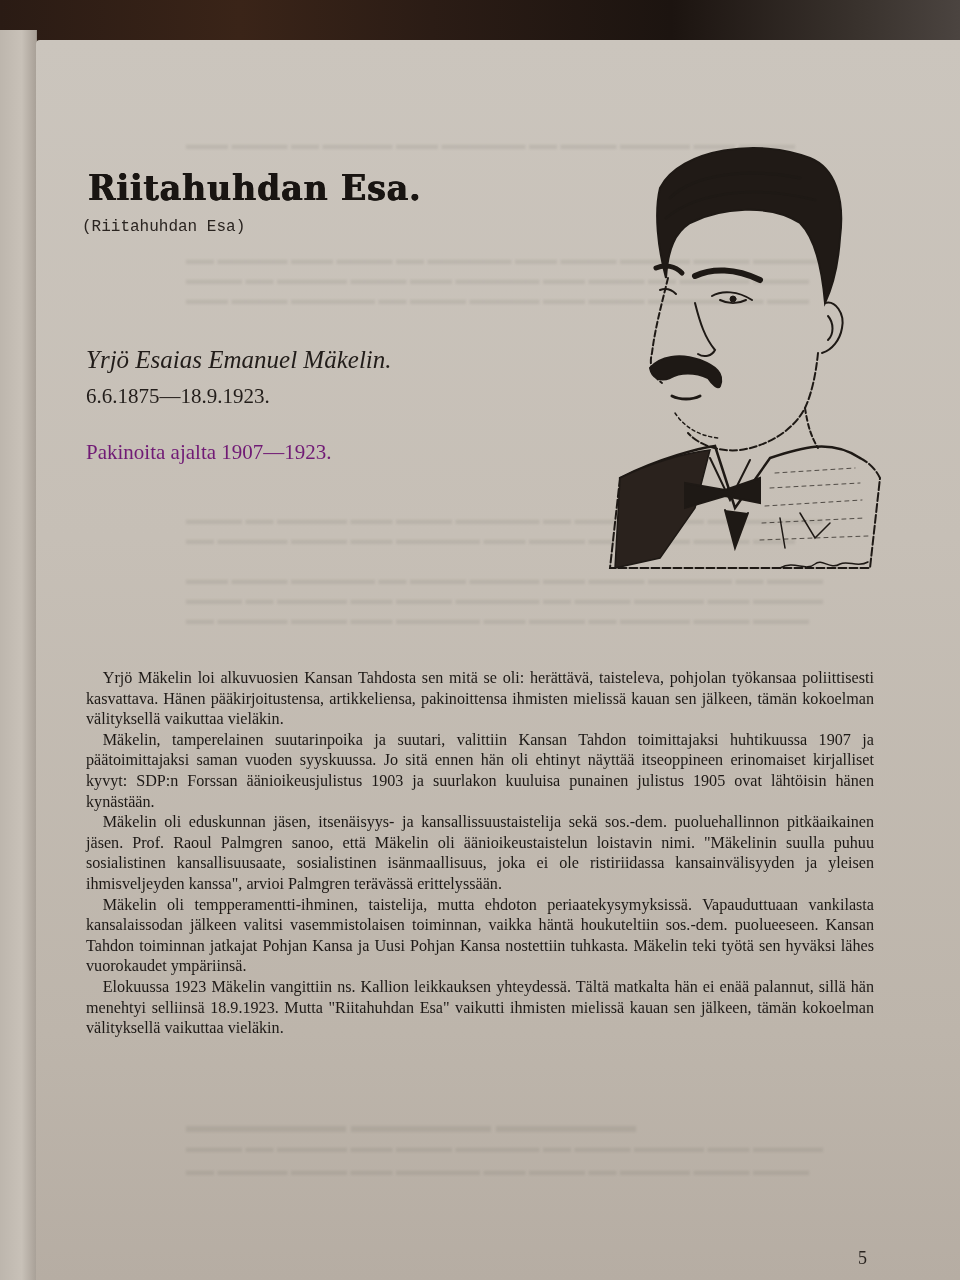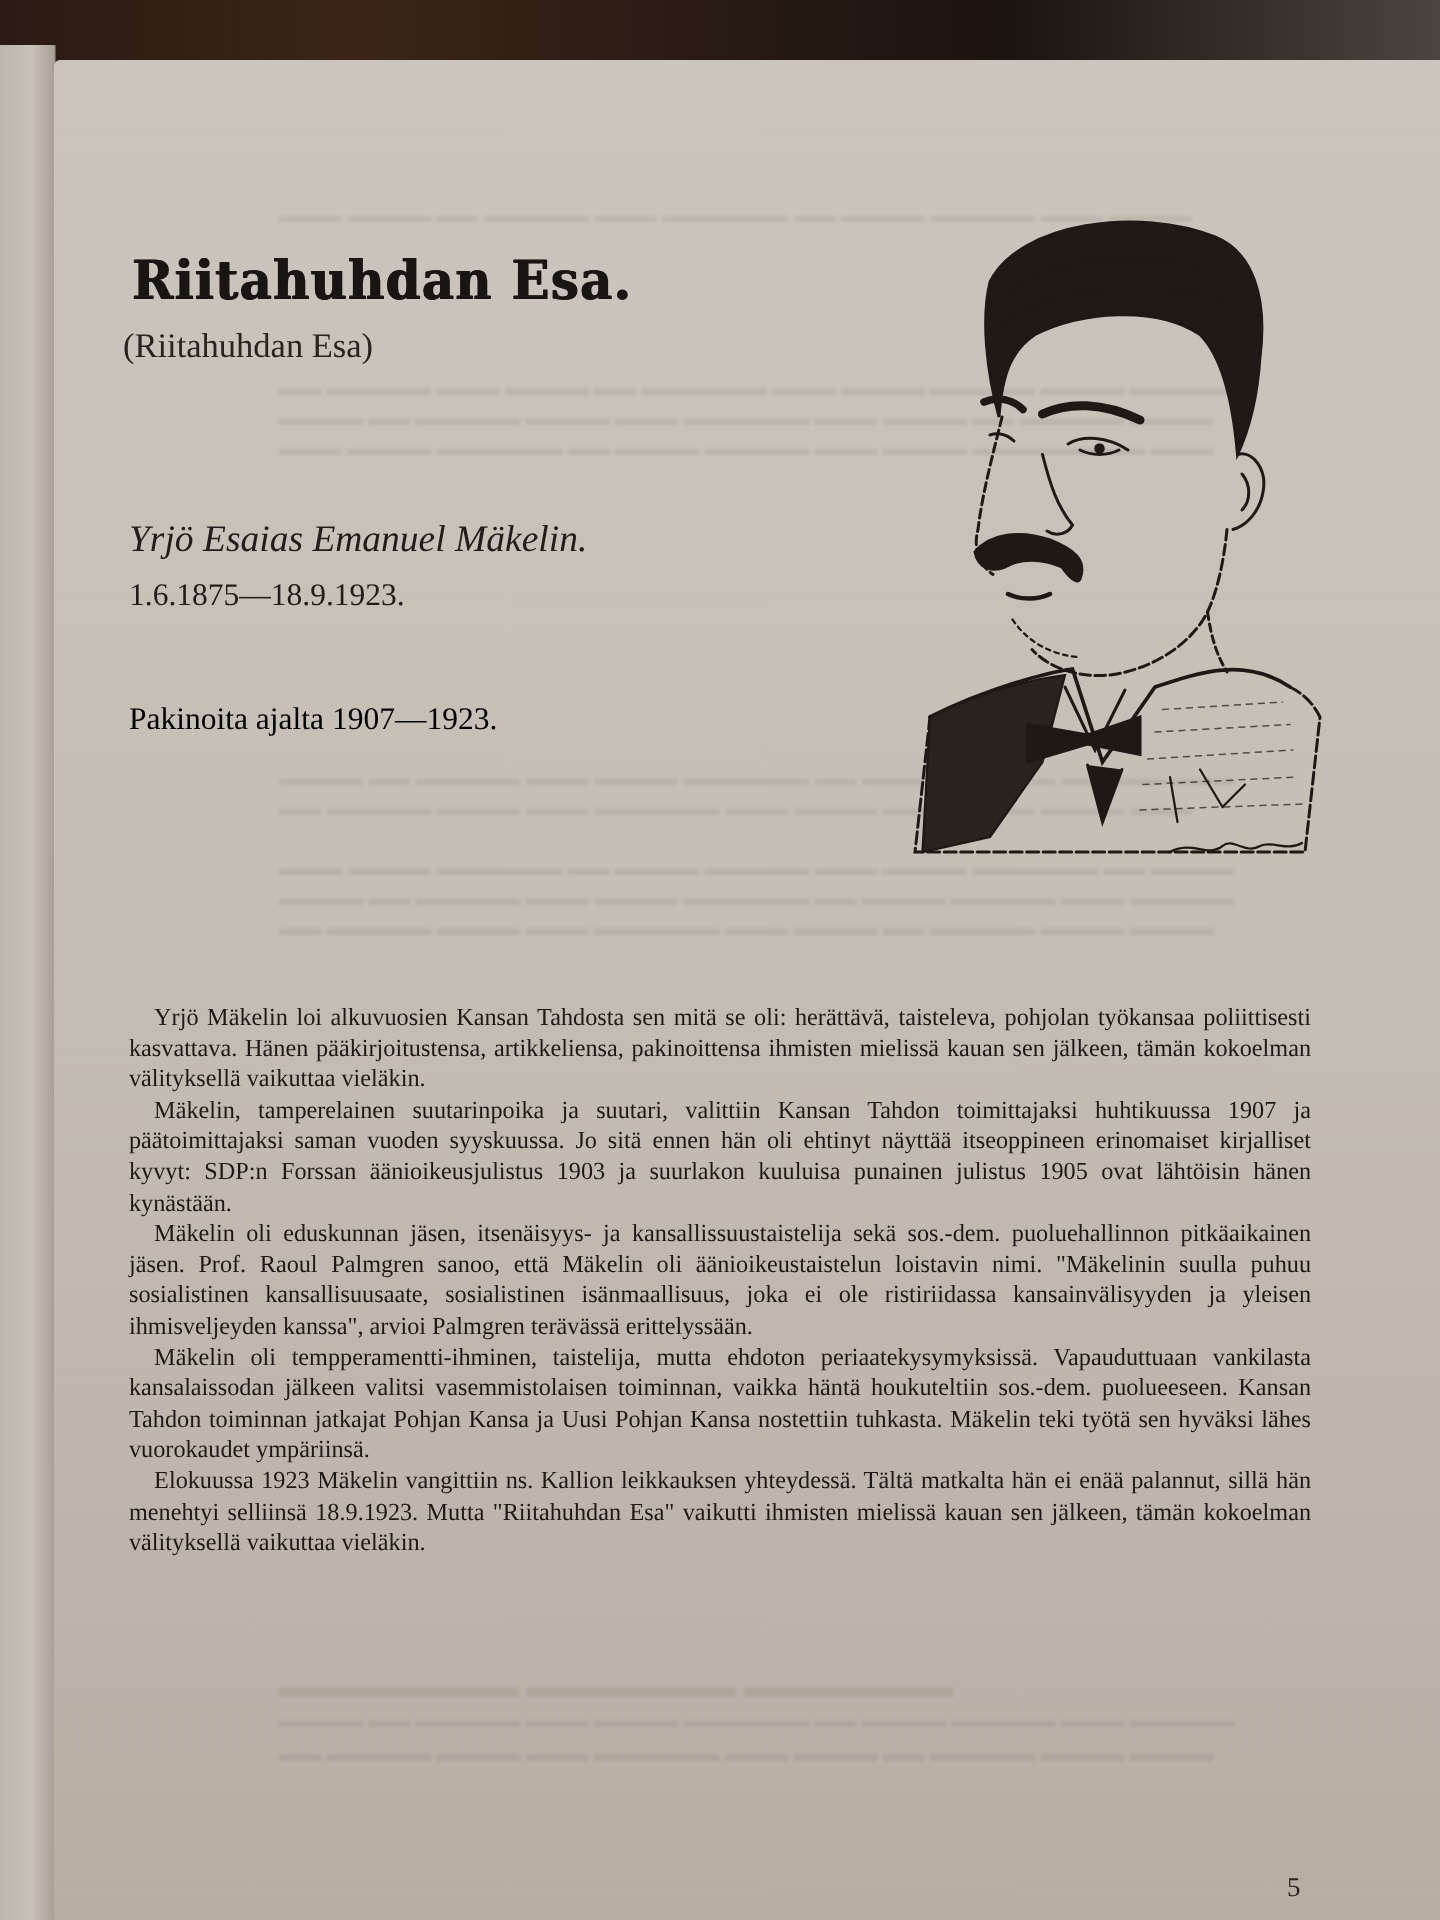--- a/index.html
+++ b/index.html
@@ -29,30 +29,30 @@
       filter:blur(1.2px);
     }
     .fraktur-title {
       position:absolute; left:88px; top:166px;
       font-family:"DejaVu Serif", serif; font-weight:bold; font-size:36px;
       letter-spacing:1px; color:#191512;
       transform:scaleX(0.92); transform-origin:left;
       text-shadow:0.6px 0 0 #191512, -0.4px 0 0 #191512;
     }
     .subtitle {
-      position:absolute; left:82px; top:218px; font-size:23px; color:#2a2420;
+      position:absolute; left:82px; top:218px; font-size:16px; color:#2a2420;font-family:Liberation Mono, monospace;
     }
     .fullname {
       position:absolute; left:86px; top:346px; font-size:25px; color:#221d1a;font-style:italic;
     }
     .dates {
       position:absolute; left:86px; top:384px; font-size:21px; color:#221d1a;
     }
     .works {
-      position:absolute; left:86px; top:467px; font-size:21px; color:#000000;
+      position:absolute; left:86px; top:440px; font-size:21px; color:#701a75;
     }
     .portrait {
       position:absolute; left:600px; top:128px; width:290px; height:452px;
     }
     .body-text {
       position:absolute; left:86px; top:668px; width:800px;
       font-size:16.4px; line-height:20.6px; color:#1d1916;
       text-align:justify; font-family:"Liberation Serif", serif;
       transform:scaleX(0.985); transform-origin:left;
     }
@@ -72,21 +72,21 @@
   <div class="bleed" style="top:95px;height:20px;">▬▬▬ ▬▬▬▬ ▬▬ ▬▬▬▬▬ ▬▬▬ ▬▬▬▬▬▬ ▬▬ ▬▬▬▬ ▬▬▬▬▬ ▬▬▬ ▬▬▬▬</div>
   <div class="bleed" style="top:210px;height:60px;">▬▬ ▬▬▬▬▬ ▬▬▬ ▬▬▬▬ ▬▬ ▬▬▬▬▬▬ ▬▬▬ ▬▬▬▬ ▬▬▬▬▬ ▬▬▬▬ ▬▬▬▬▬▬<br>▬▬▬▬ ▬▬ ▬▬▬▬▬ ▬▬▬▬ ▬▬▬ ▬▬▬▬▬▬ ▬▬▬ ▬▬▬▬ ▬▬ ▬▬▬▬▬ ▬▬▬▬<br>▬▬▬ ▬▬▬▬ ▬▬▬▬▬▬ ▬▬ ▬▬▬▬ ▬▬▬▬▬ ▬▬▬ ▬▬▬▬ ▬▬▬▬▬▬ ▬▬ ▬▬▬</div>
   <div class="bleed" style="top:470px;height:140px;">▬▬▬▬ ▬▬ ▬▬▬▬▬ ▬▬▬ ▬▬▬▬ ▬▬▬▬▬▬ ▬▬ ▬▬▬▬ ▬▬▬▬▬ ▬▬▬▬▬ ▬▬▬<br>▬▬ ▬▬▬▬▬ ▬▬▬▬ ▬▬▬ ▬▬▬▬▬▬ ▬▬▬ ▬▬▬▬ ▬▬ ▬▬▬▬▬ ▬▬▬▬ ▬▬▬<br><br>▬▬▬ ▬▬▬▬ ▬▬▬▬▬▬ ▬▬ ▬▬▬▬ ▬▬▬▬▬ ▬▬▬ ▬▬▬▬ ▬▬▬▬▬▬ ▬▬ ▬▬▬▬<br>▬▬▬▬ ▬▬ ▬▬▬▬▬ ▬▬▬ ▬▬▬▬ ▬▬▬▬▬▬ ▬▬ ▬▬▬▬ ▬▬▬▬▬ ▬▬▬ ▬▬▬▬▬<br>▬▬ ▬▬▬▬▬ ▬▬▬▬ ▬▬▬ ▬▬▬▬▬▬ ▬▬▬ ▬▬▬▬ ▬▬ ▬▬▬▬▬ ▬▬▬▬ ▬▬▬▬</div>
   <div class="bleed" style="top:1075px;height:90px;font-size:20px;">▬▬▬▬▬▬▬▬ ▬▬▬▬▬▬▬ ▬▬▬▬▬▬▬<br><span style="font-size:14px">▬▬▬▬ ▬▬ ▬▬▬▬▬ ▬▬▬ ▬▬▬▬ ▬▬▬▬▬▬ ▬▬ ▬▬▬▬ ▬▬▬▬▬ ▬▬▬ ▬▬▬▬▬<br>▬▬ ▬▬▬▬▬ ▬▬▬▬ ▬▬▬ ▬▬▬▬▬▬ ▬▬▬ ▬▬▬▬ ▬▬ ▬▬▬▬▬ ▬▬▬▬ ▬▬▬▬</span></div>
 </div>
 
 <div class="fraktur-title">Riitahuhdan Esa.</div>
 <div class="subtitle">(Riitahuhdan Esa)</div>
 
 <div class="fullname">Yrjö Esaias Emanuel Mäkelin.</div>
-<div class="dates">1.6.1875—18.9.1923.</div>
+<div class="dates">6.6.1875—18.9.1923.</div>
 <div class="works">Pakinoita ajalta 1907—1923.</div>
 
 <div class="portrait">
   <svg width="290" height="452" viewBox="0 0 290 452" xmlns="http://www.w3.org/2000/svg">
     <g fill="none" stroke="#1e1915" stroke-linecap="round">
 
       <path d="M60 60 C80 20 160 10 210 30 C235 40 245 70 240 110 C238 140 232 160 225 175 C222 140 215 110 200 95 C170 75 120 80 90 95 C75 105 68 120 66 150 C58 120 54 85 60 60 Z" fill="#201a16" stroke-width="2"></path>
       <path d="M70 70 C95 45 150 40 200 50" stroke-width="3"></path>
       <path d="M66 90 C100 62 160 58 215 72" stroke-width="2.5"></path>
 

